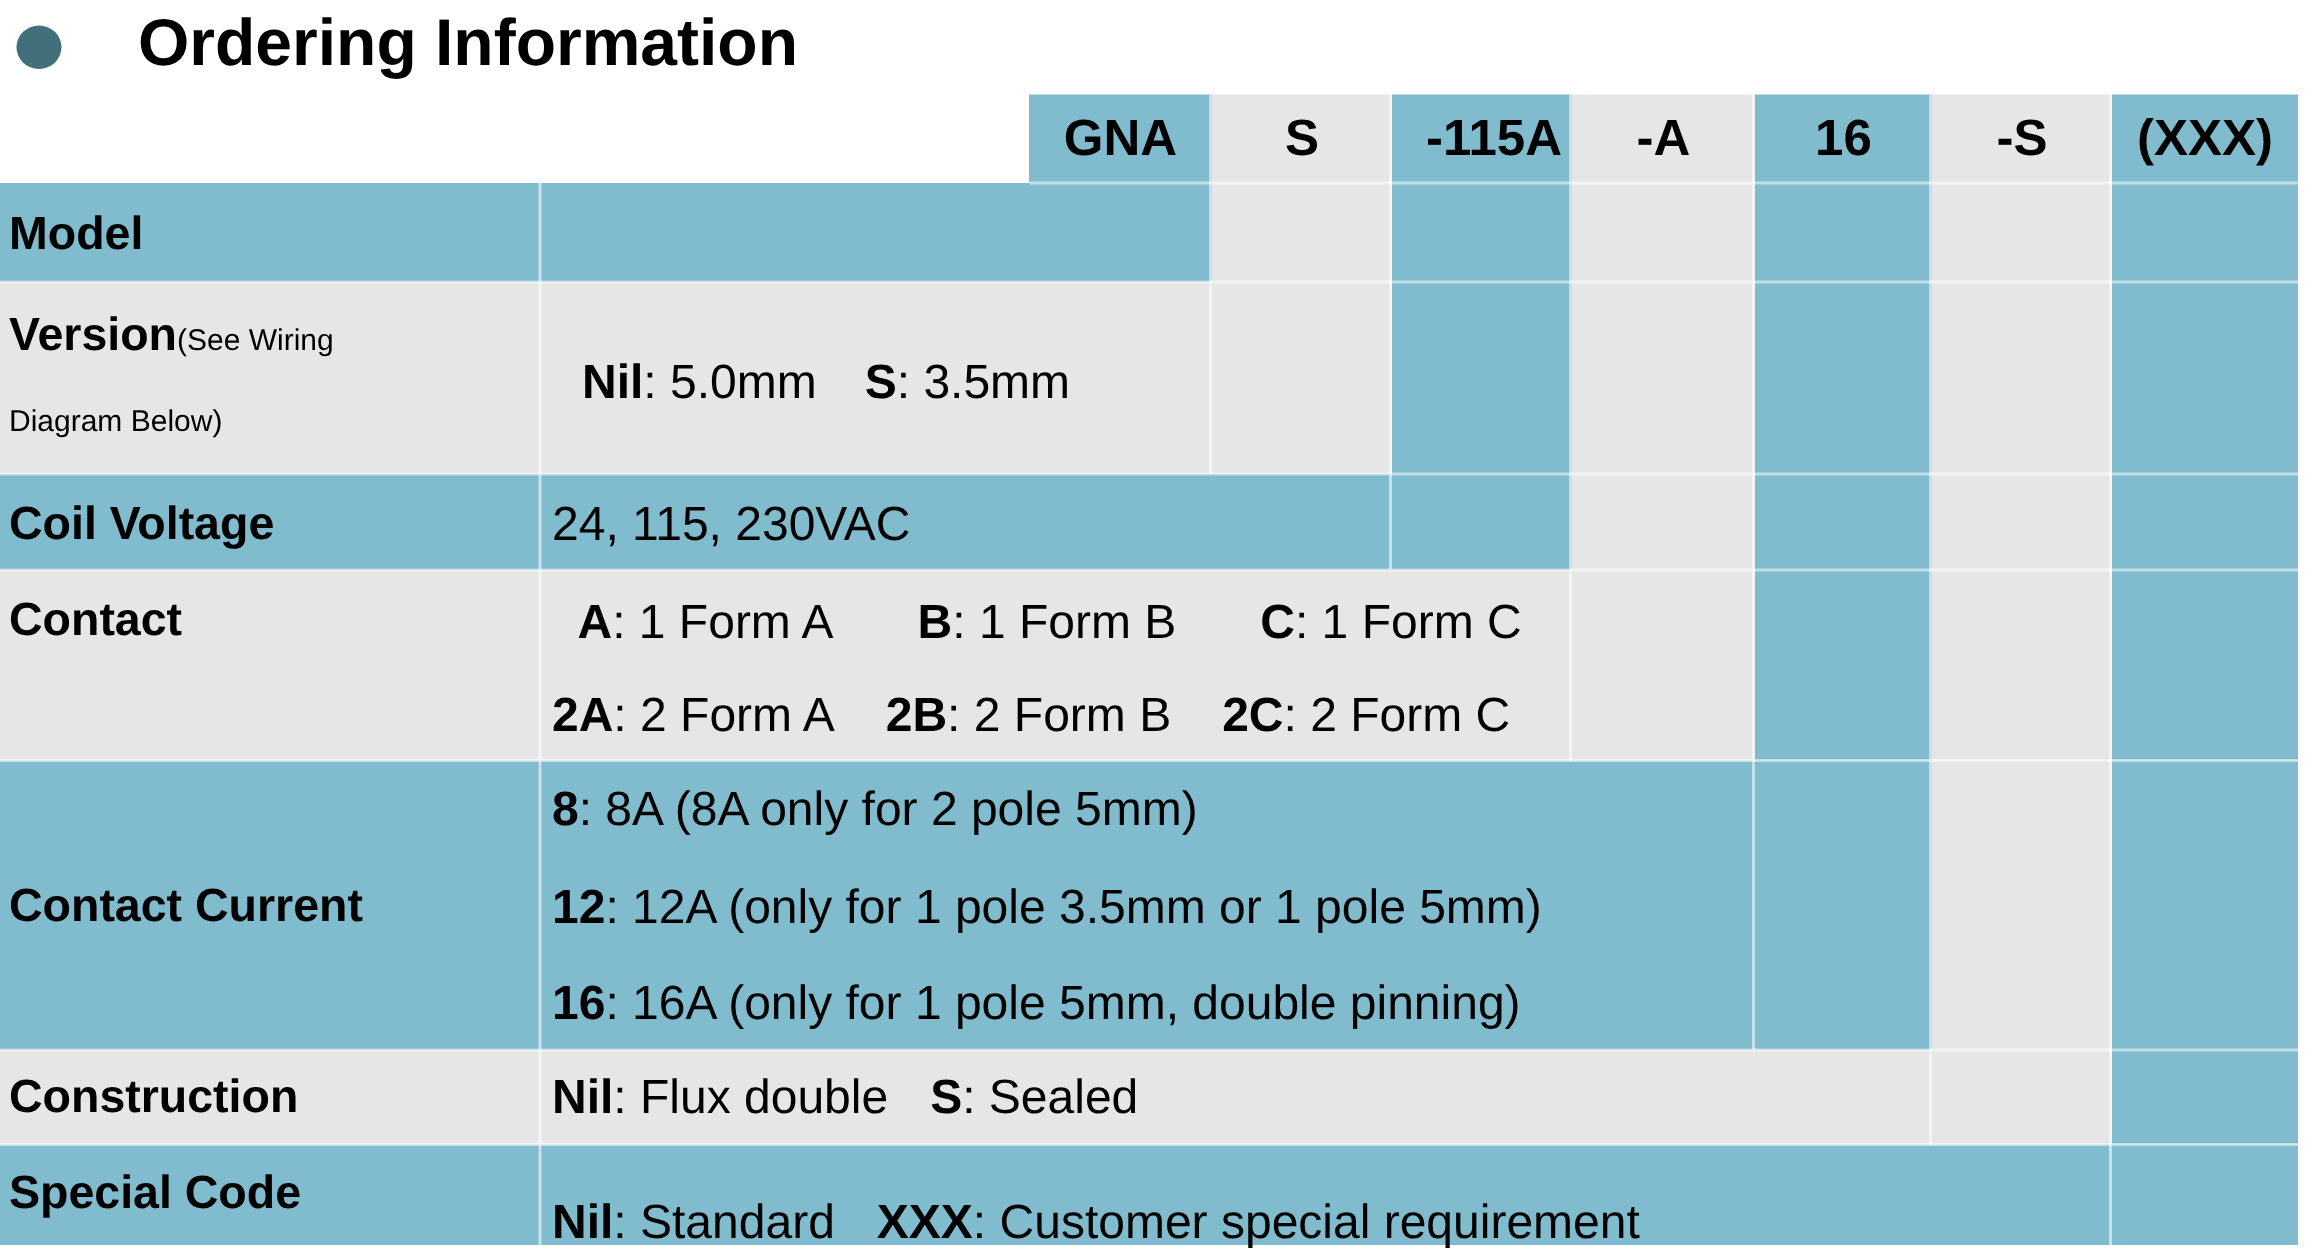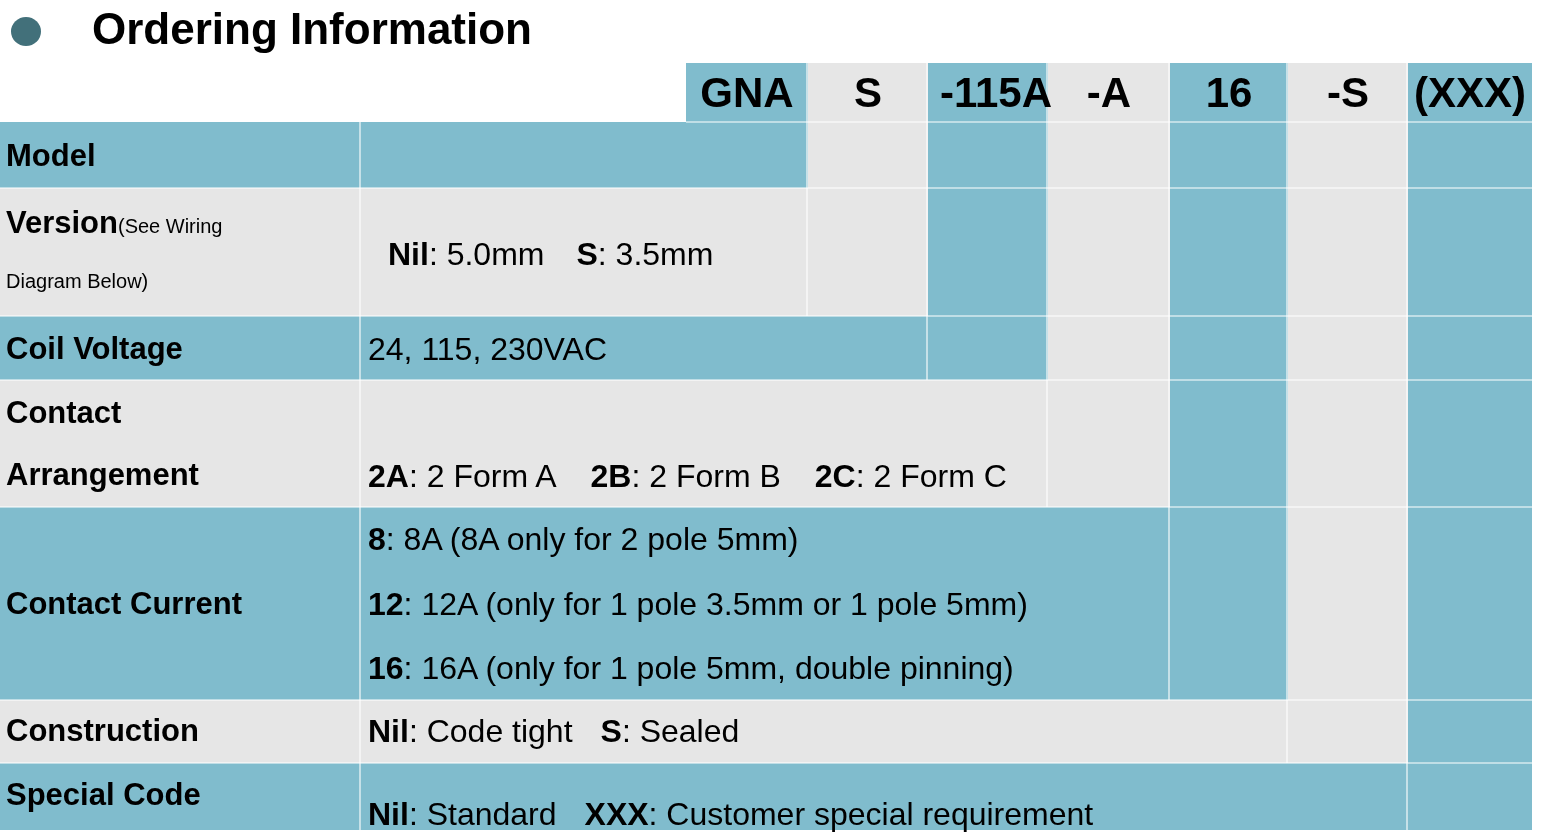--- a/index.html
+++ b/index.html
@@ -62,21 +62,21 @@
     background: rgba(255,255,255,0.5);
   }
 
   
   .hdr-code {
     position: absolute;
     top: 63px;
     height: 59px;
     line-height: 59px;
     text-align: center;
-    font-size: 42px;
+    font-size: 34px;
     font-weight: bold;
     white-space: nowrap;
   }
   .row-label {
     position: absolute;
     left: 6px;
     font-size: 31px;
     font-weight: bold;
     white-space: nowrap;
   }
@@ -170,36 +170,36 @@
   <div class="hdr-code" style="left:1408px; width:124px;">(XXX)</div>
 
   <div class="row-label" style="top:138px;">Model</div>
 
   <div class="row-label" style="top:205px;"><span>Version</span><span class="sub">(See Wiring</span></div>
   <div class="row-label" style="top:270px; font-weight:normal; font-size:20px;">Diagram Below)</div>
 
   <div class="row-label" style="top:331px;">Coil Voltage</div>
 
   <div class="row-label" style="top:395px;">Contact</div>
-  <div class="row-label" style="top:457px;">Arrangement</div>
 
   <div class="row-label" style="top:586px;">Contact Current</div>
 
   <div class="row-label" style="top:713px;">Construction</div>
 
   <div class="row-label" style="top:777px;">Special Code</div>
 
   <div class="row-value" style="left:388px; top:236px;"><b>Nil</b><span>: 5.0mm</span><span style="display:inline-block;width:32px;"></span><b>S</b><span>: 3.5mm</span></div>
 
   <div class="row-value" style="left:368px; top:331px;">24, 115, 230VAC</div>
 
+  <div class="row-value" style="left:385px; top:396px;"><b>A</b><span>: 1 Form A</span><span style="display:inline-block;width:56px;"></span><b>B</b><span>: 1 Form B</span><span style="display:inline-block;width:56px;"></span><b>C</b><span>: 1 Form C</span></div>
 
   <div class="row-value" style="left:368px; top:458px;"><b>2A</b><span>: 2 Form A</span><span style="display:inline-block;width:34px;"></span><b>2B</b><span>: 2 Form B</span><span style="display:inline-block;width:34px;"></span><b>2C</b><span>: 2 Form C</span></div>
 
   <div class="row-value" style="left:368px; top:521px;"><b>8</b><span>: 8A (8A only for 2 pole 5mm)</span></div>
   <div class="row-value" style="left:368px; top:586px;"><b>12</b><span>: 12A (only for 1 pole 3.5mm or 1 pole 5mm)</span></div>
   <div class="row-value" style="left:368px; top:650px;"><b>16</b><span>: 16A (only for 1 pole 5mm, double pinning)</span></div>
 
-  <div class="row-value" style="left:368px; top:713px;"><b>Nil</b><span>: Code tight</span><span style="display:inline-block;width:28px;"></span><b>S</b><span>: Sealed</span></div>
+  <div class="row-value" style="left:368px; top:713px;"><b>Nil</b><span>: Flux double</span><span style="display:inline-block;width:28px;"></span><b>S</b><span>: Sealed</span></div>
 
   <div class="row-value" style="left:368px; top:796px;text-align:center;"><b>Nil</b><span>: Standard</span><span style="display:inline-block;width:28px;"></span><b>XXX</b><span>: Customer special requirement</span></div>
 
 </div>
 
 </body></html>

